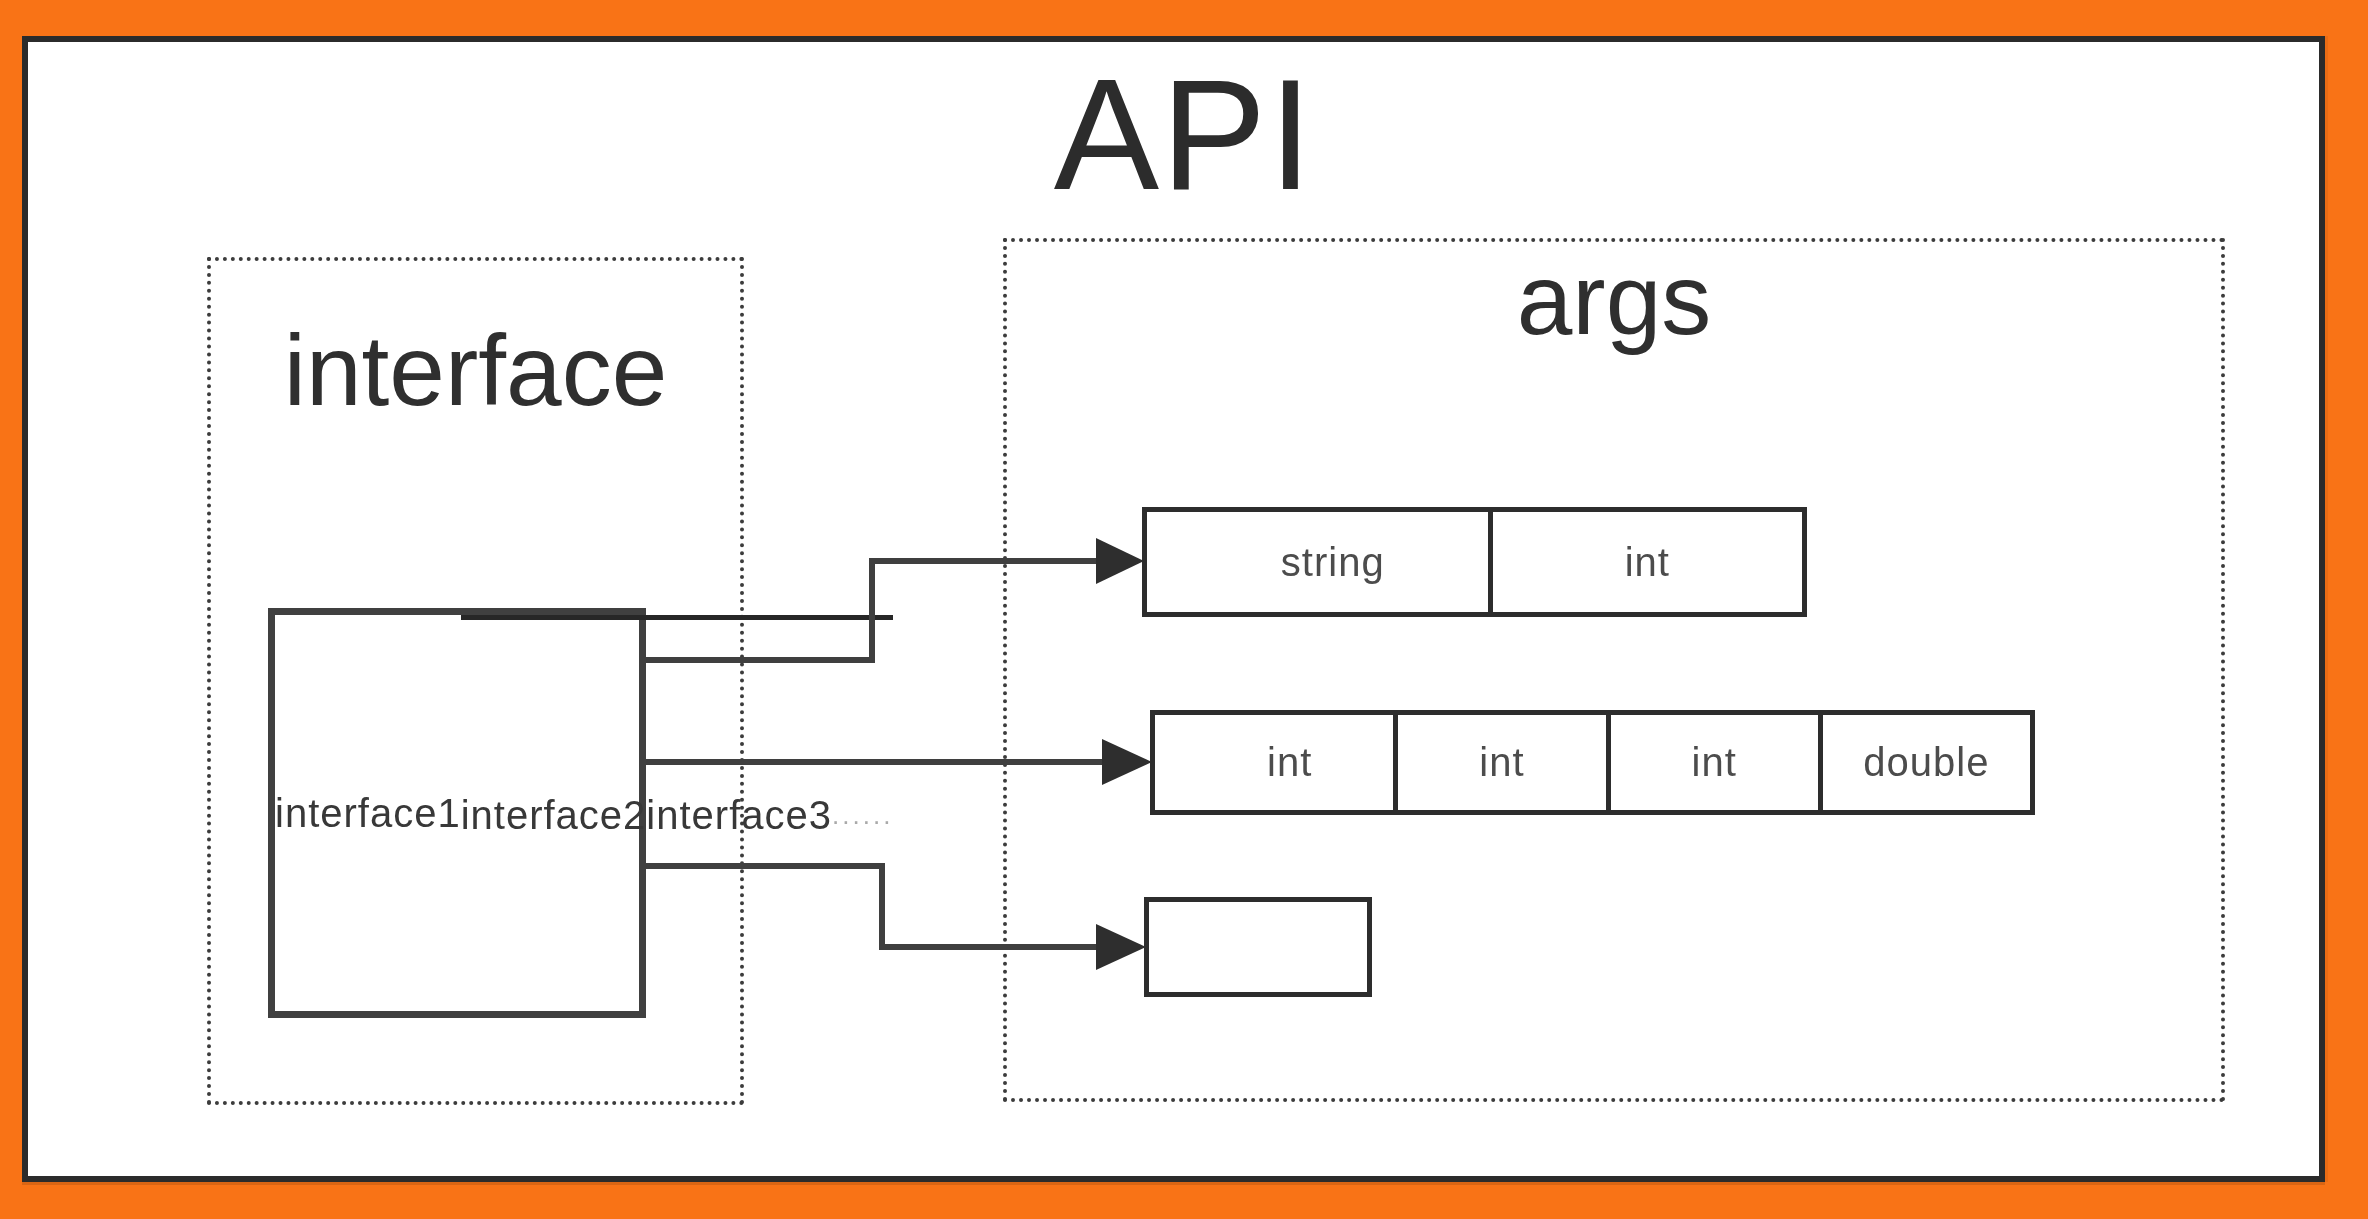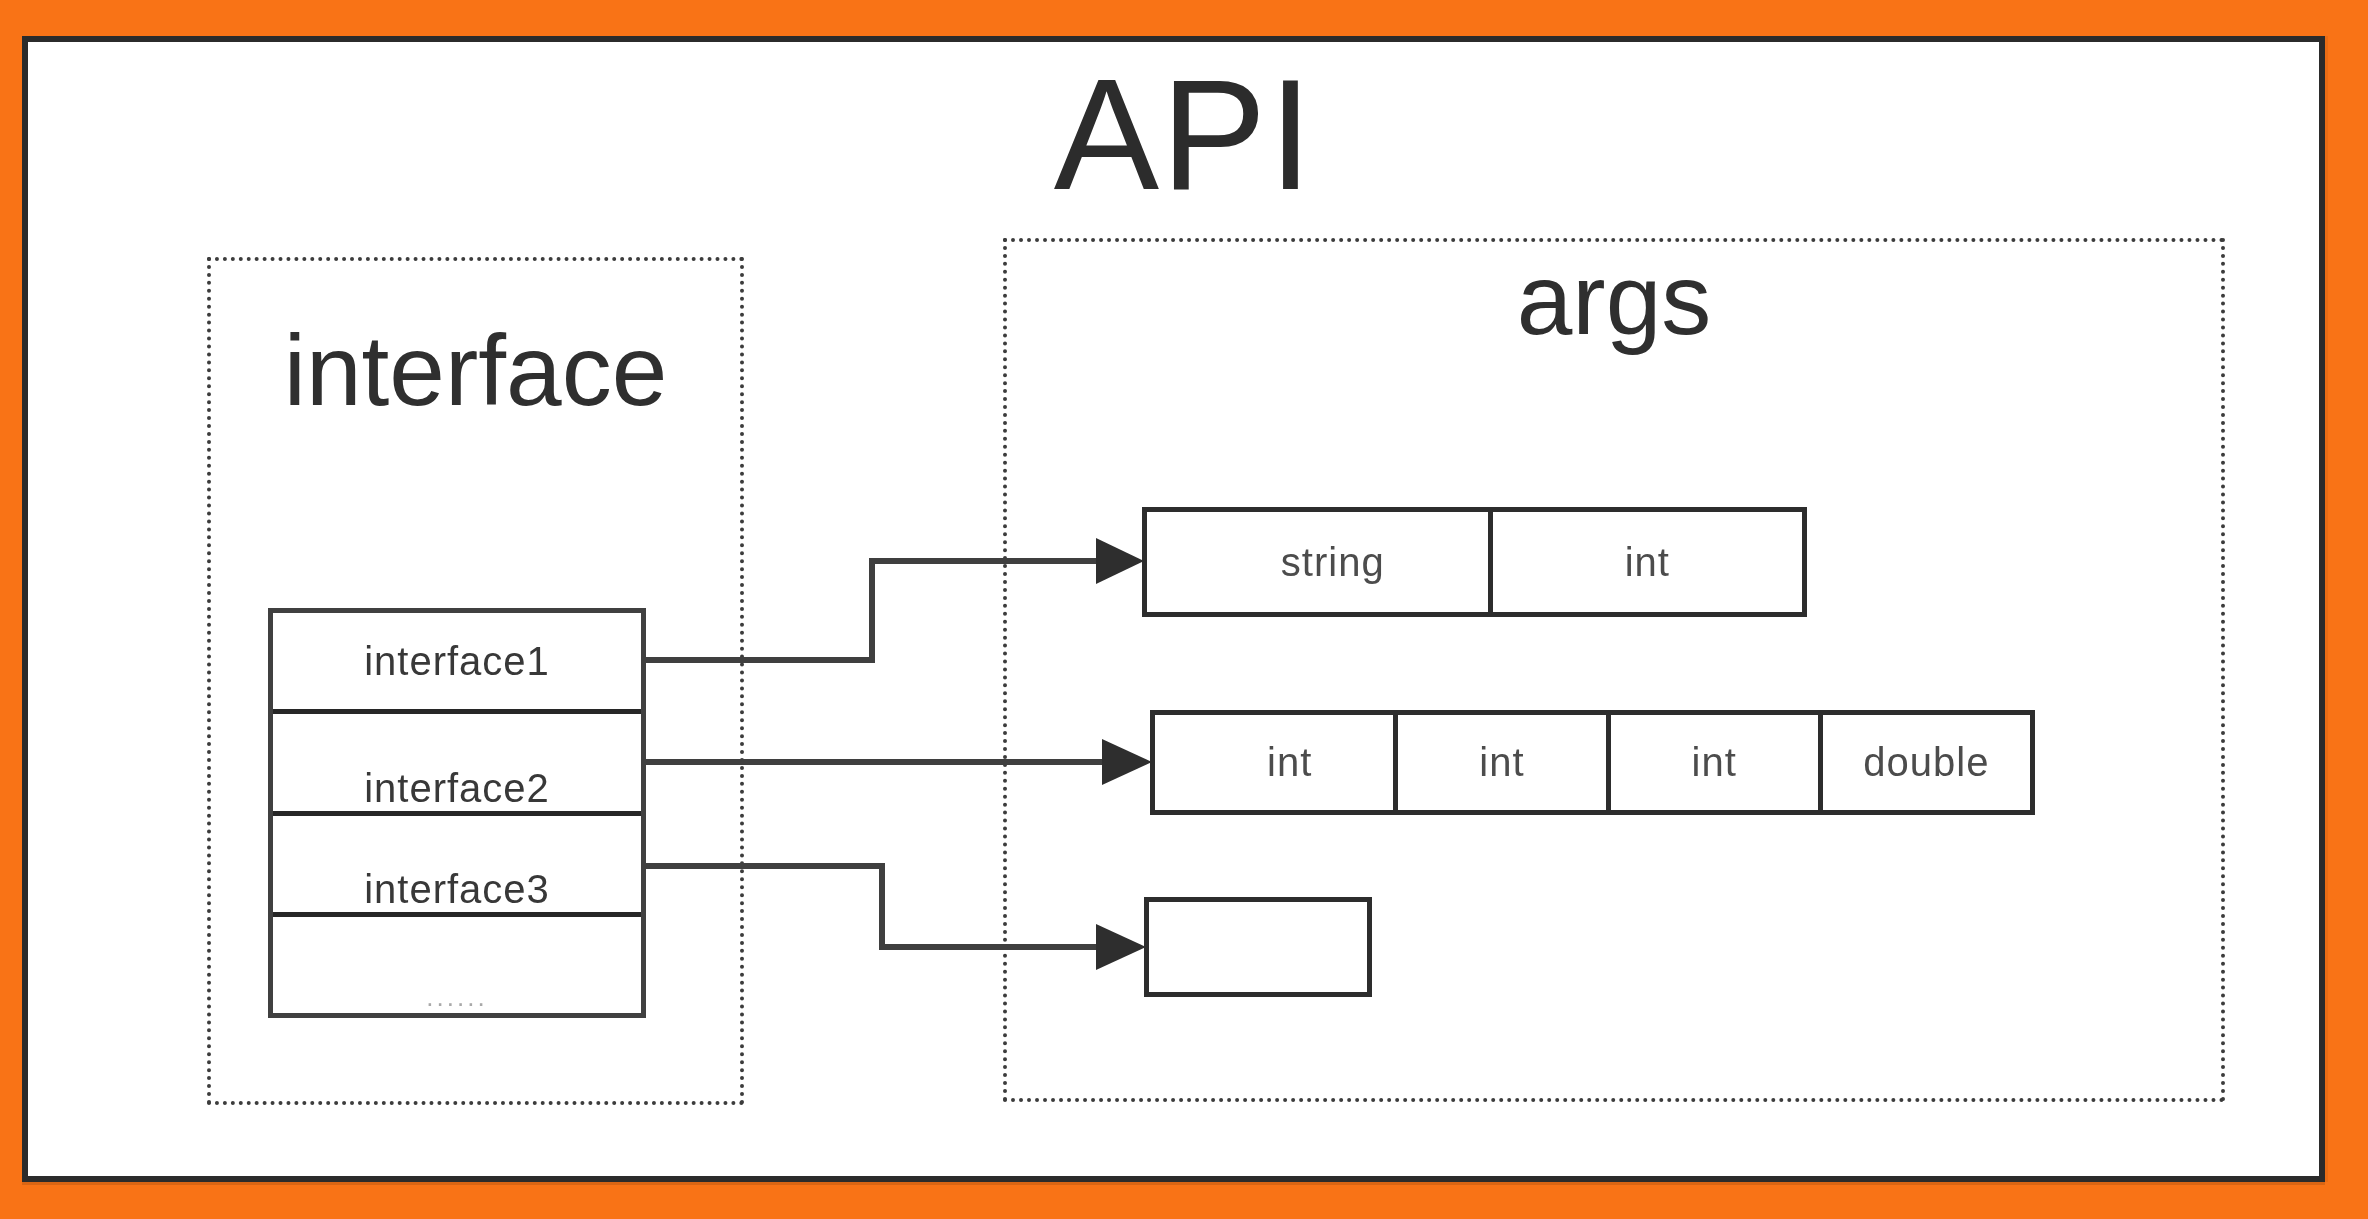--- a/index.html
+++ b/index.html
@@ -67,38 +67,37 @@
   }
   .panel-interface .panel-label { margin-top: 52px; }
   .panel-args .panel-label { }
 
   .stack {
     position: absolute;
     left: 268px;
     top: 608px;
     width: 378px;
     height: 410px;
-    border: 5px solid #404040;
-    box-sizing: border-box;
-    background: #ffffff;
-    display: flex;
-    flex-direction: column;
+    border: 7px solid #404040;
+    box-sizing: border-box;
+    background: #ffffff;
+    display: flex;
+    flex-direction: row;
   }
   .stack-row {
     flex: 1;
     display: flex;
     align-items: center;
     justify-content: center;
     font-size: 40px;
     color: #383838;
     letter-spacing: 1px;
   }
   .stack-row + .stack-row {
     border-top: 5px solid #272727;
-    align-items: flex-end;
   }
   .stack-row.dots {
     font-size: 26px;
     color: #a9a9a9;
     letter-spacing: 3px;
   }
 
   .argrow {
     position: absolute;
     border: 5px solid #2d2d2d;

